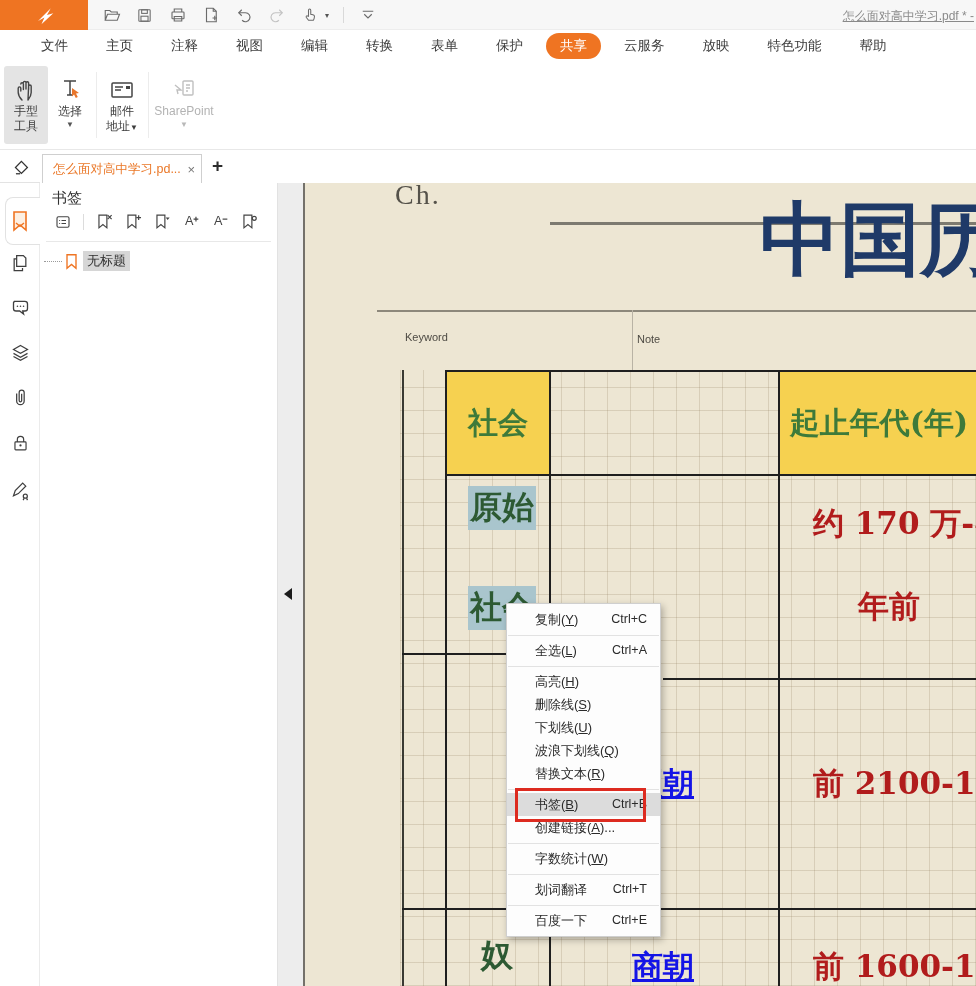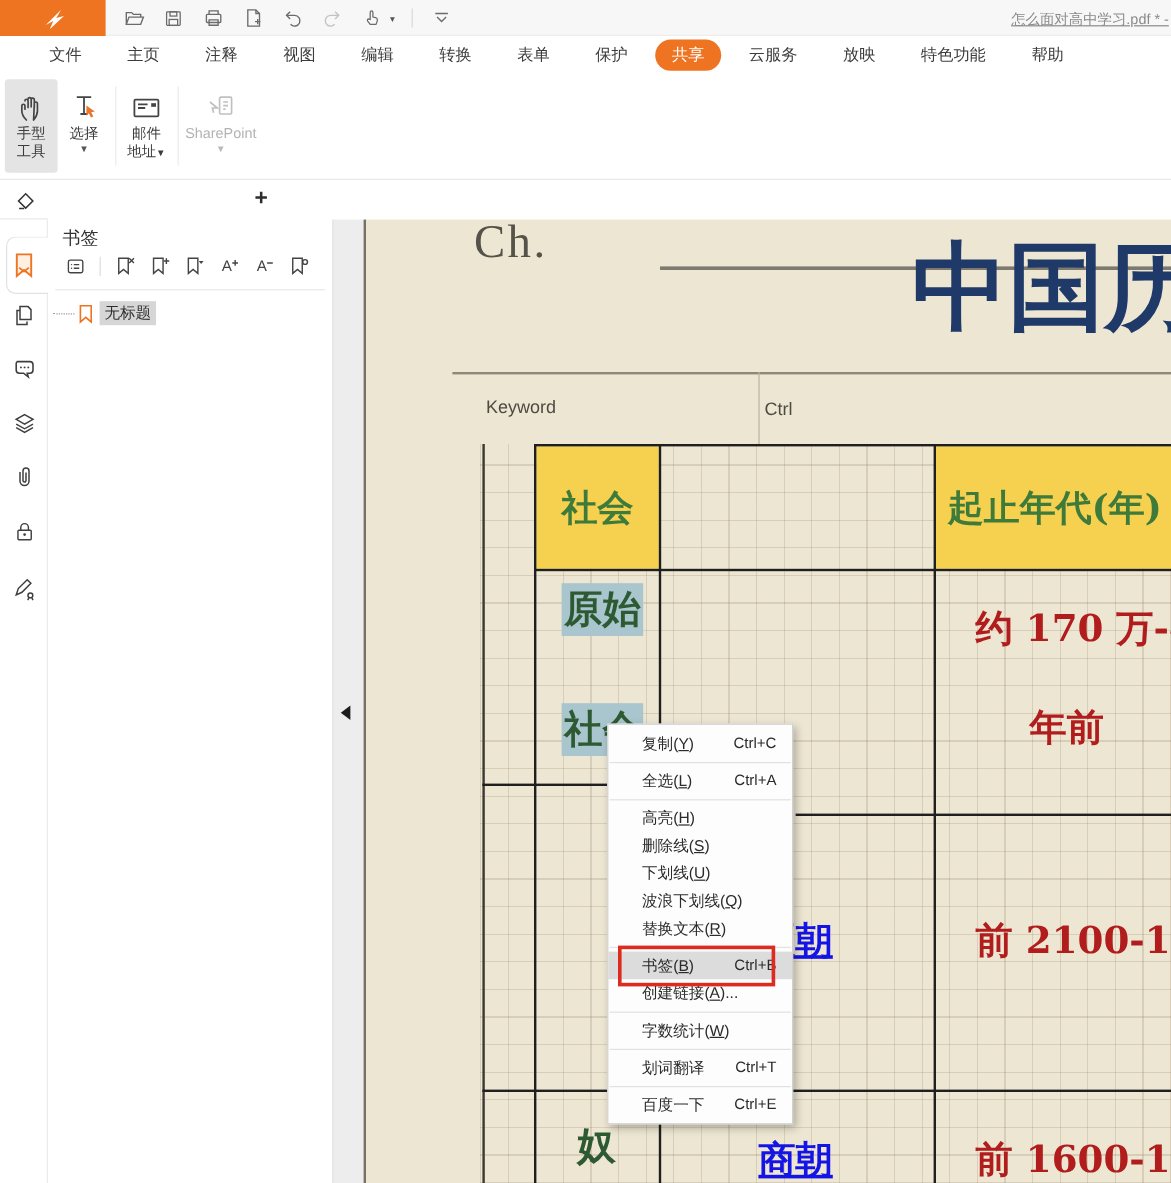--- a/index.html
+++ b/index.html
@@ -61,26 +61,26 @@
 
   
   .pane-divider{position:absolute;left:277px;top:183px;width:26px;height:803px;background:#ededed;border-left:1px solid #e2e2e2;}
   .collapse-arrow{position:absolute;left:284px;top:588px;width:0;height:0;border-top:6px solid transparent;border-bottom:6px solid transparent;border-right:8px solid #1c1c1c;}
 
   
   .doc{position:absolute;left:303px;top:183px;width:673px;height:803px;background:#EDE6D3;border-left:2px solid #74716a;overflow:hidden;font-family:"DejaVu Serif",serif;}
   .grid-area{position:absolute;left:95px;top:187px;right:0;bottom:0;
      background-image:repeating-linear-gradient(0deg,rgba(140,120,88,.22) 0 1px,transparent 1px 23px),
                       repeating-linear-gradient(90deg,rgba(140,120,88,.22) 0 1px,transparent 1px 23px);}
-  .ch-label{position:absolute;left:90px;top:-4px;font-size:39px;color:#55524a;letter-spacing:2px;font-family:"Liberation Serif",serif;}
+  .ch-label{position:absolute;left:90px;top:-4px;font-size:28px;color:#55524a;letter-spacing:2px;font-family:"Liberation Serif",serif;}
   .rule-top{position:absolute;left:245px;top:39px;right:0;height:3px;background:#7d7a70;}
   .main-title{position:absolute;left:455px;top:14px;font-size:80px;font-weight:bold;color:#1F3A68;white-space:nowrap;line-height:1.05;}
   .rule-mid{position:absolute;left:72px;top:127px;right:0;height:2px;background:#8d887b;}
   .kw-sep{position:absolute;left:327px;top:127px;width:1px;height:60px;background:#b9b3a5;}
-  .kw-label{position:absolute;font-size:15px;color:#4e4b44;font-family:"Liberation Sans",sans-serif;}
+  .kw-label{position:absolute;font-size:11px;color:#4e4b44;font-family:"Liberation Sans",sans-serif;}
   .cornell-line{position:absolute;left:97px;top:187px;width:2px;bottom:0;background:#3a3a33;}
   
   .tl{position:absolute;background:#1f1f1f;}
   .hdr-cell{position:absolute;top:189px;height:102px;background:#F6D150;display:flex;align-items:center;justify-content:center;font-size:30px;font-weight:bold;color:#3E7A3A;}
   .doc-green{position:absolute;font-size:32px;font-weight:bold;color:#2D5A33;white-space:nowrap;}
   .doc-green.sel{background:#A9C5CD;padding:0 2px;}
   .doc-link{position:absolute;font-size:31px;font-weight:bold;color:#1414E6;text-decoration:underline;white-space:nowrap;transform:translateX(-50%);}
   .doc-red{position:absolute;font-size:31px;font-weight:bold;color:#B11C1C;white-space:nowrap;}
 
   
@@ -221,20 +221,24 @@
   </div>
 
   <div class="tabbar">
     <div class="side-eraser">
       <svg width="22" height="22" viewBox="0 0 26 26" fill="none" stroke="#333" stroke-width="1.5">
           <rect x="8.5" y="8.5" width="10" height="10" transform="rotate(-45 13.5 13.5)"></rect>
           <path d="M7 21h5"></path>
         </svg>
     </div>
     <div class="eraser-underline"></div>
+    <div class="doc-tab">
+      <span class="tlabel">怎么面对高中学习.pd...</span>
+      <span class="tclose">×</span>
+    </div>
     <div class="new-tab">+</div>
   </div>
 
   <div class="sidebar">
     <div class="sb-active-tab"></div>
     <div class="sb-icon sb-bookmark" style="top:20px;">
       <svg width="20" height="22" viewBox="0 0 20 22">
           <path d="M4 2h12v18l-6-5-6 5z" fill="#FDF0E3" stroke="#EF7422" stroke-width="1.6"></path>
           <path d="M6 13l4 3.4 4-3.4" fill="none" stroke="#EF7422" stroke-width="1.4"></path>
         </svg>
@@ -348,21 +352,21 @@
 
   <div class="doc">
     <div class="grid-area"></div>
 
     <div class="ch-label">Ch.</div>
     <div class="rule-top"></div>
     <div class="main-title">中国历</div>
     <div class="rule-mid"></div>
     <div class="kw-sep"></div>
     <div class="kw-label" style="left:100px;top:148px;">Keyword</div>
-    <div class="kw-label" style="left:332px;top:150px;">Ctrl</div>
+    <div class="kw-label" style="left:332px;top:150px;">Note</div>
 
     <div class="cornell-line"></div>
 
     <div class="hdr-cell" style="left:142px;width:102px;">社会</div>
     <div class="hdr-cell" style="left:475px;width:198px;">起止年代(年)</div>
 
     <div class="tl" style="left:140px;top:187px;right:0;height:2px;"></div>
     <div class="tl" style="left:140px;top:291px;right:0;height:2px;"></div>
     <div class="tl" style="left:140px;top:187px;width:2px;bottom:0;"></div>
     <div class="tl" style="left:244px;top:187px;width:2px;bottom:0;"></div>

